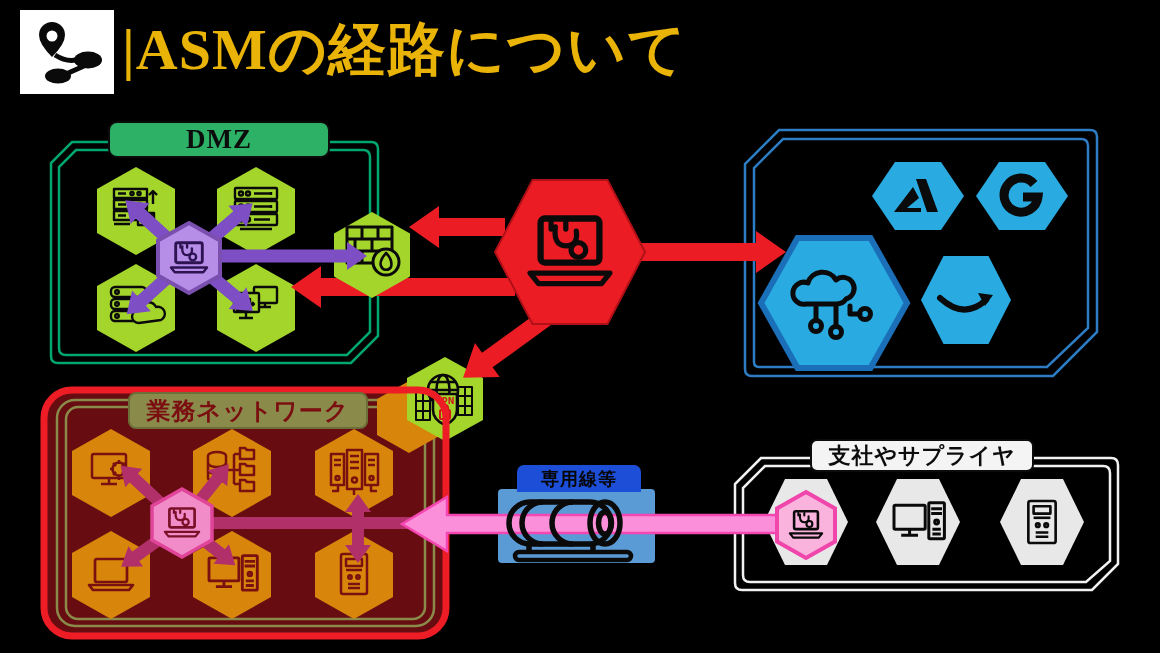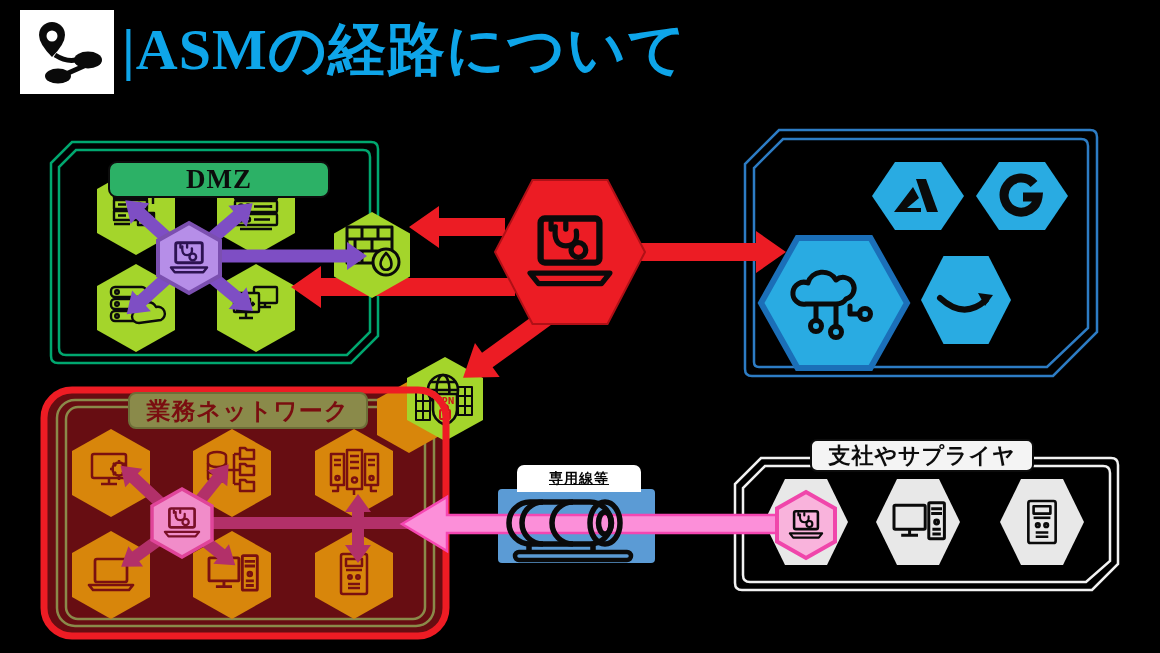--- a/index.html
+++ b/index.html
@@ -2,30 +2,30 @@
 <html><head>
 <meta charset="utf-8">
 <style>
   html,body{margin:0;padding:0;background:#000;}
   #canvas{position:relative;width:1160px;height:653px;background:#000;overflow:hidden;
           font-family:"Liberation Serif","DejaVu Serif",serif;}
   #diagram{position:absolute;left:0;top:0;}
   .zone-label{position:absolute;display:flex;align-items:center;justify-content:center;
               font-weight:bold;letter-spacing:1px;box-sizing:border-box;}
   #dmz-label{left:108px;top:121px;width:222px;height:37px;background:#2cb166;border:2px solid #0c0c0c;
-             border-radius:9px;color:#0c0c0c;font-size:27px;margin-top:40px;}
+             border-radius:9px;color:#0c0c0c;font-size:27px;}
   #cloud-label{left:800px;top:116px;width:240px;height:38px;background:#29abe2;border:3px solid #a5d9f3;
              border-radius:10px;color:#06060f;font-size:25px;}
   #corp-label{left:128px;top:392px;width:240px;height:37px;background:#8a8a4a;border:2px solid #6e6e38;
              border-radius:8px;color:#7a0e10;font-size:24px;}
   #branch-label{left:810px;top:439px;width:224px;height:33px;background:#f4f4f4;border:2px solid #0c0c0c;
              border-radius:7px;color:#0c0c0c;font-size:22px;}
-  #leased-label{left:517px;top:465px;width:124px;height:27px;background:#ffffff;
-             border-radius:7px 7px 0 0;color:#060606;font-size:14px;text-decoration:underline;}
-  #title{position:absolute;left:122px;top:6px;color:#0ea5e9;font-size:58px;font-weight:bold;
+  #leased-label{left:517px;top:465px;width:124px;height:27px;background:#1d4ed8;
+             border-radius:7px 7px 0 0;color:#060606;font-size:18px;}
+  #title{position:absolute;left:122px;top:6px;color:#eab308;font-size:58px;font-weight:bold;
          white-space:nowrap;line-height:88px;letter-spacing:1px;text-align:center;}
 </style>
 </head>
 <body>
 
 <div id="canvas">
 
 <svg id="diagram" width="1160" height="653" viewBox="0 0 1160 653">
   <defs>
     <g id="atk" fill="none" stroke-linejoin="round" stroke-linecap="round">

